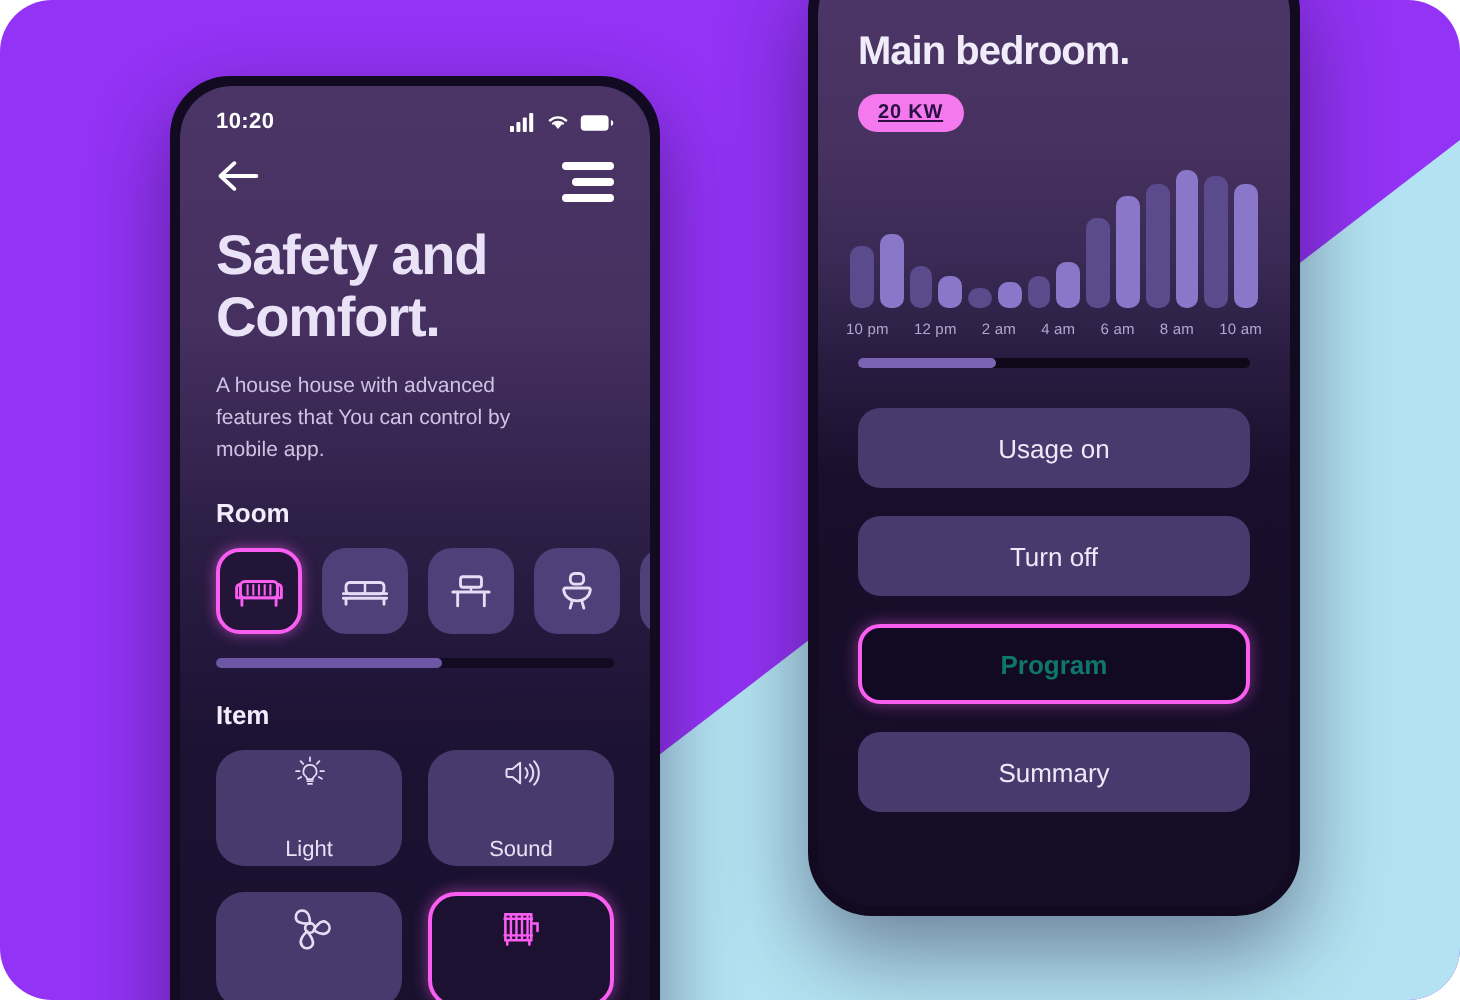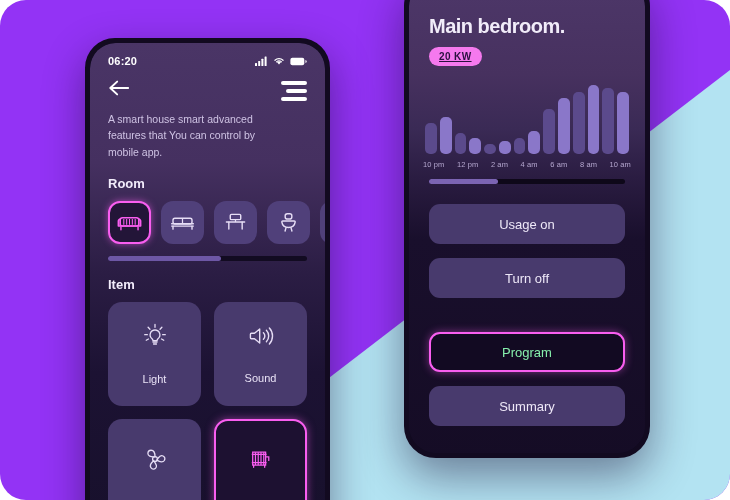--- a/index.html
+++ b/index.html
@@ -125,21 +125,21 @@
     background: #6d57a5;
   }
 
   .item-grid {
     display: grid;
     grid-template-columns: 1fr 1fr;
     gap: 13px;
     padding: 10px 18px 0 18px;
   }
   .item-card {
-    height: 104px;
+    height: 58px;
     border-radius: 14px;
     background: #483a6d;
     display: flex; flex-direction: column;
     align-items: center; justify-content: center;
     gap: 23px;
     cursor: pointer;
     border: 2px solid transparent;
   }
   .item-card.selected {
     background: #1d1131;
@@ -238,40 +238,39 @@
     background: #483a6d;
     color: #eee8f8;
     font-size: 13px;
     display: flex; align-items: center; justify-content: center;
     cursor: pointer;
     border: 2px solid transparent;
   }
   .btn.outline {
     background: #120a22;
     border-color: #f95ef0;
-    color: #86efac;
-    font-weight: normal;
+    color: #0f766e;
+    font-weight: bold;
     box-shadow: 0 0 8px rgba(249,94,240,.45);
-    margin-top: 20px;
   }
 
   svg { display: block; }
 </style>
 </head>
 <body>
 
 <div id="stage">
 
   <div class="tri-blue"></div>
 
   <div class="phone" id="phone-left">
     <div class="screen">
 
       <div class="statusbar">
-        <div class="clock">06:20</div>
+        <div class="clock">10:20</div>
         <div class="status-icons">
           <svg width="13" height="10" viewBox="0 0 13 10">
             <rect x="0" y="7" width="2" height="3" fill="#fff" rx=".5"></rect>
             <rect x="3.2" y="5" width="2" height="5" fill="#fff" rx=".5"></rect>
             <rect x="6.4" y="2.8" width="2" height="7.2" fill="#fff" rx=".5"></rect>
             <rect x="9.6" y="0.5" width="2" height="9.5" fill="#fff" rx=".5"></rect>
           </svg>
           <svg width="12" height="10" viewBox="0 0 16 12">
             <path d="M8 10.6 L5.2 7.4 a4.3 4.3 0 0 1 5.6 0 Z" fill="#fff"></path>
             <path d="M2.6 5.0 a8 8 0 0 1 10.8 0" stroke="#fff" stroke-width="1.6" fill="none" stroke-linecap="round"></path>
@@ -288,21 +287,22 @@
         <svg class="back-arrow" viewBox="0 0 24 18">
           <path d="M10 2 L2.5 9 L10 16 M2.5 9 H22" stroke="#fff" stroke-width="2.1" fill="none" stroke-linecap="round" stroke-linejoin="round"></path>
         </svg>
         <div class="burger">
           <i></i>
           <i></i>
           <i></i>
         </div>
       </div>
 
-      <div class="l-sub">A smart house smart advanced features that You can control by mobile app.</div>
+      <div class="l-title">Safety and Comfort.</div>
+      <div class="l-sub">A house house with advanced features that You can control by mobile app.</div>
 
       <div class="sec-label">Room</div>
 
       <div class="room-row">
         <div class="room-tile selected">
           <svg width="25" height="19" viewBox="0 0 26 20">
             <rect x="3.2" y="5" width="19.6" height="8.6" rx="2.4" stroke="#f95ef0" stroke-width="1.5" fill="none"></rect>
             <path d="M7 6.4 v6 M10 6.4 v6 M13 6.4 v6 M16 6.4 v6 M19 6.4 v6" stroke="#f95ef0" stroke-width="1.1"></path>
             <path d="M1.2 8.4 a2 2 0 0 1 2-2 v7.2 h19.6 V6.4 a2 2 0 0 1 2 2 v5.2 H1.2Z" stroke="#f95ef0" stroke-width="1.5" fill="none" stroke-linejoin="round"></path>
             <path d="M4 14.6 v3 M22 14.6 v3" stroke="#f95ef0" stroke-width="1.5" stroke-linecap="round"></path>

